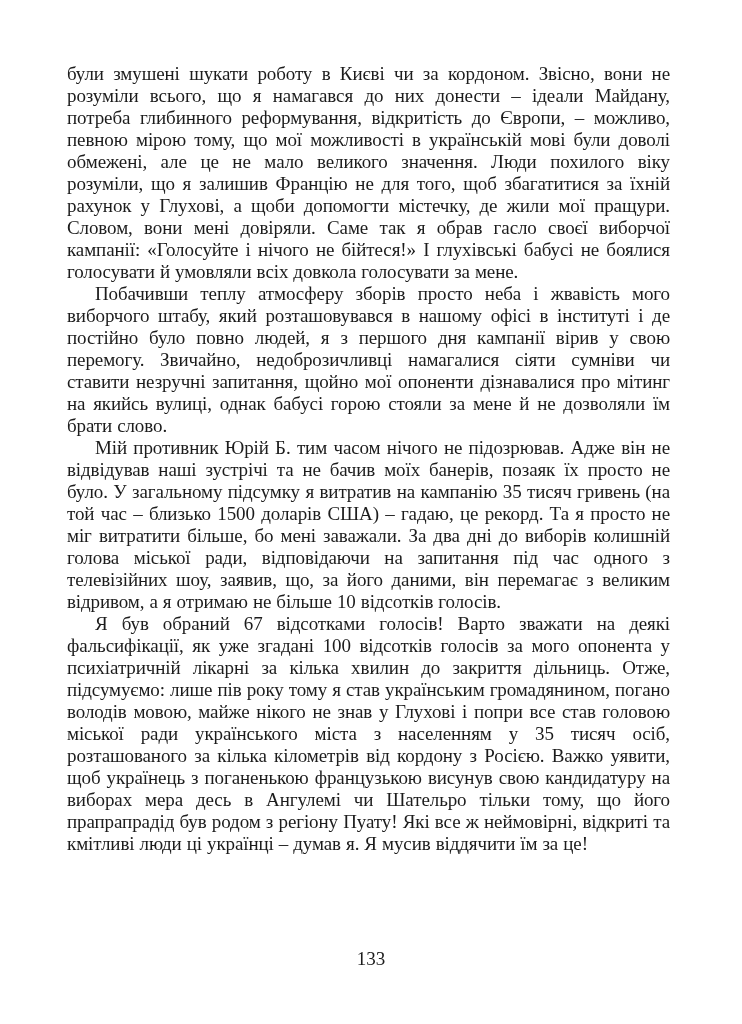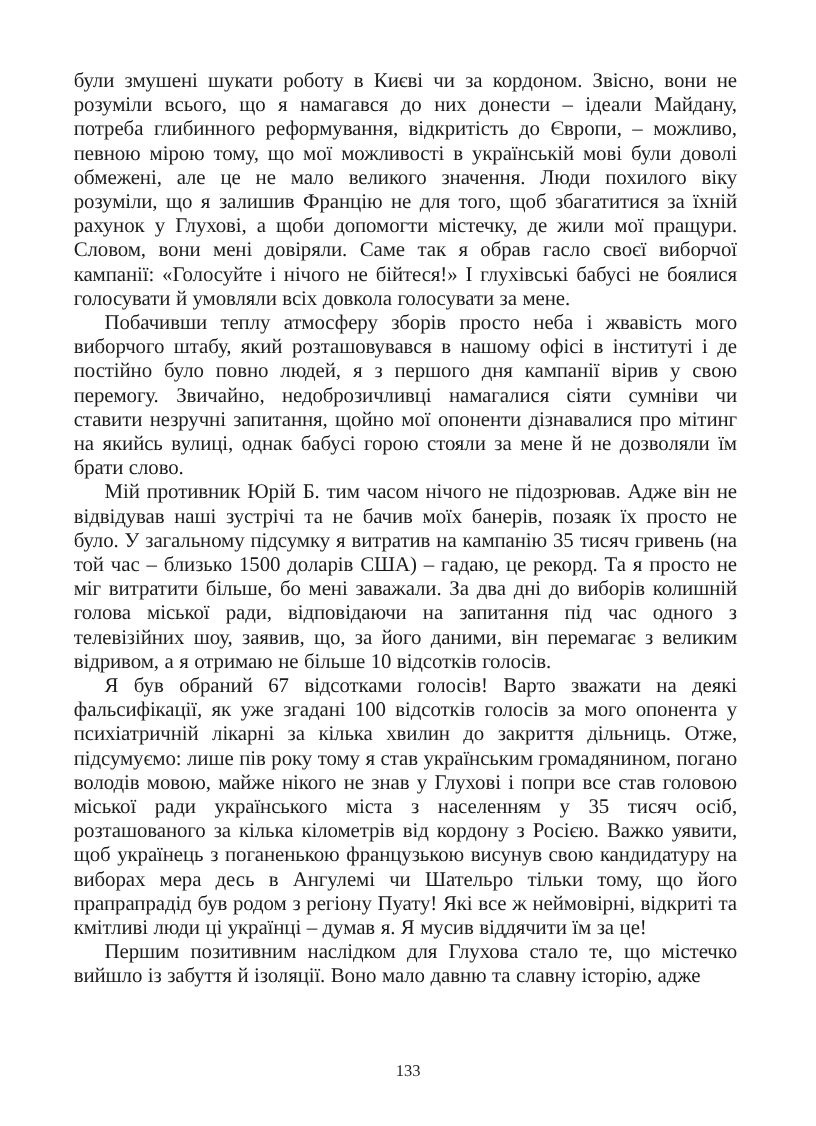--- a/index.html
+++ b/index.html
@@ -34,31 +34,29 @@
   }
   .para.continuation {
     text-indent: 0;
   }
   .page-number {
     position: absolute;
     left: 0;
     top: 948px;
     width: 742px;
     text-align: center;
-    font-size: 15px;
+    font-size: 19px;
     line-height: 22px;
     color: #1c1c1c;
-    margin-top: 15px;
   }
 </style>
 </head>
 <body>
 
 <div class="book-page">
   <main class="text-block">
     <p class="para continuation">були змушені шукати роботу в Києві чи за кордоном. Звісно, вони не розуміли всього, що я намагався до них донести – ідеали Майдану, потреба глибинного реформування, відкритість до Європи, – можливо, певною мірою тому, що мої можливості в українській мові були доволі обмежені, але це не мало великого значення. Люди похилого віку розуміли, що я залишив Францію не для того, щоб збагатитися за їхній рахунок у Глухові, а щоби допомогти містечку, де жили мої пращури. Словом, вони мені довіряли. Саме так я обрав гасло своєї виборчої кампанії: «Голосуйте і нічого не бійтеся!» І глухівські бабусі не боялися голосувати й умовляли всіх довкола голосувати за мене.</p>
     <p class="para">Побачивши теплу атмосферу зборів просто неба і жвавість мого виборчого штабу, який розташовувався в нашому офісі в інституті і де постійно було повно людей, я з першого дня кампанії вірив у свою перемогу. Звичайно, недоброзичливці намагалися сіяти сумніви чи ставити незручні запитання, щойно мої опоненти дізнавалися про мітинг на якийсь вулиці, однак бабусі горою стояли за мене й не дозволяли їм брати слово.</p>
     <p class="para">Мій противник Юрій Б. тим часом нічого не підозрював. Адже він не відвідував наші зустрічі та не бачив моїх банерів, позаяк їх просто не було. У загальному підсумку я витратив на кампанію 35 тисяч гривень (на той час – близько 1500 доларів США) – гадаю, це рекорд. Та я просто не міг витратити більше, бо мені заважали. За два дні до виборів колишній голова міської ради, відповідаючи на запитання під час одного з телевізійних шоу, заявив, що, за його даними, він перемагає з великим відривом, а я отримаю не більше 10 відсотків голосів.</p>
     <p class="para">Я був обраний 67 відсотками голосів! Варто зважати на деякі фальсифікації, як уже згадані 100 відсотків голосів за мого опонента у психіатричній лікарні за кілька хвилин до закриття дільниць. Отже, підсумуємо: лише пів року тому я став українським громадянином, погано володів мовою, майже нікого не знав у Глухові і попри все став головою міської ради українського міста з населенням у 35 тисяч осіб, розташованого за кілька кілометрів від кордону з Росією. Важко уявити, щоб українець з поганенькою французькою висунув свою кандидатуру на виборах мера десь в Ангулемі чи Шательро тільки тому, що його прапрапрадід був родом з регіону Пуату! Які все ж неймовірні, відкриті та кмітливі люди ці українці – думав я. Я мусив віддячити їм за це!</p>
-    <p class="para">Першим позитивним наслідком для Глухова стало те, що містечко вийшло із забуття й ізоляції. Воно мало давню та славну історію, адже</p>
   </main>
   <footer class="page-number">133</footer>
 </div>
 
 </body></html>

